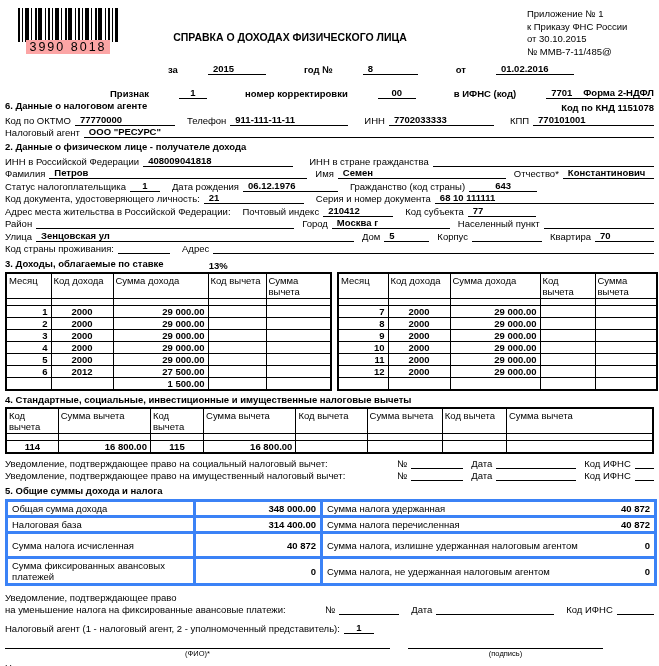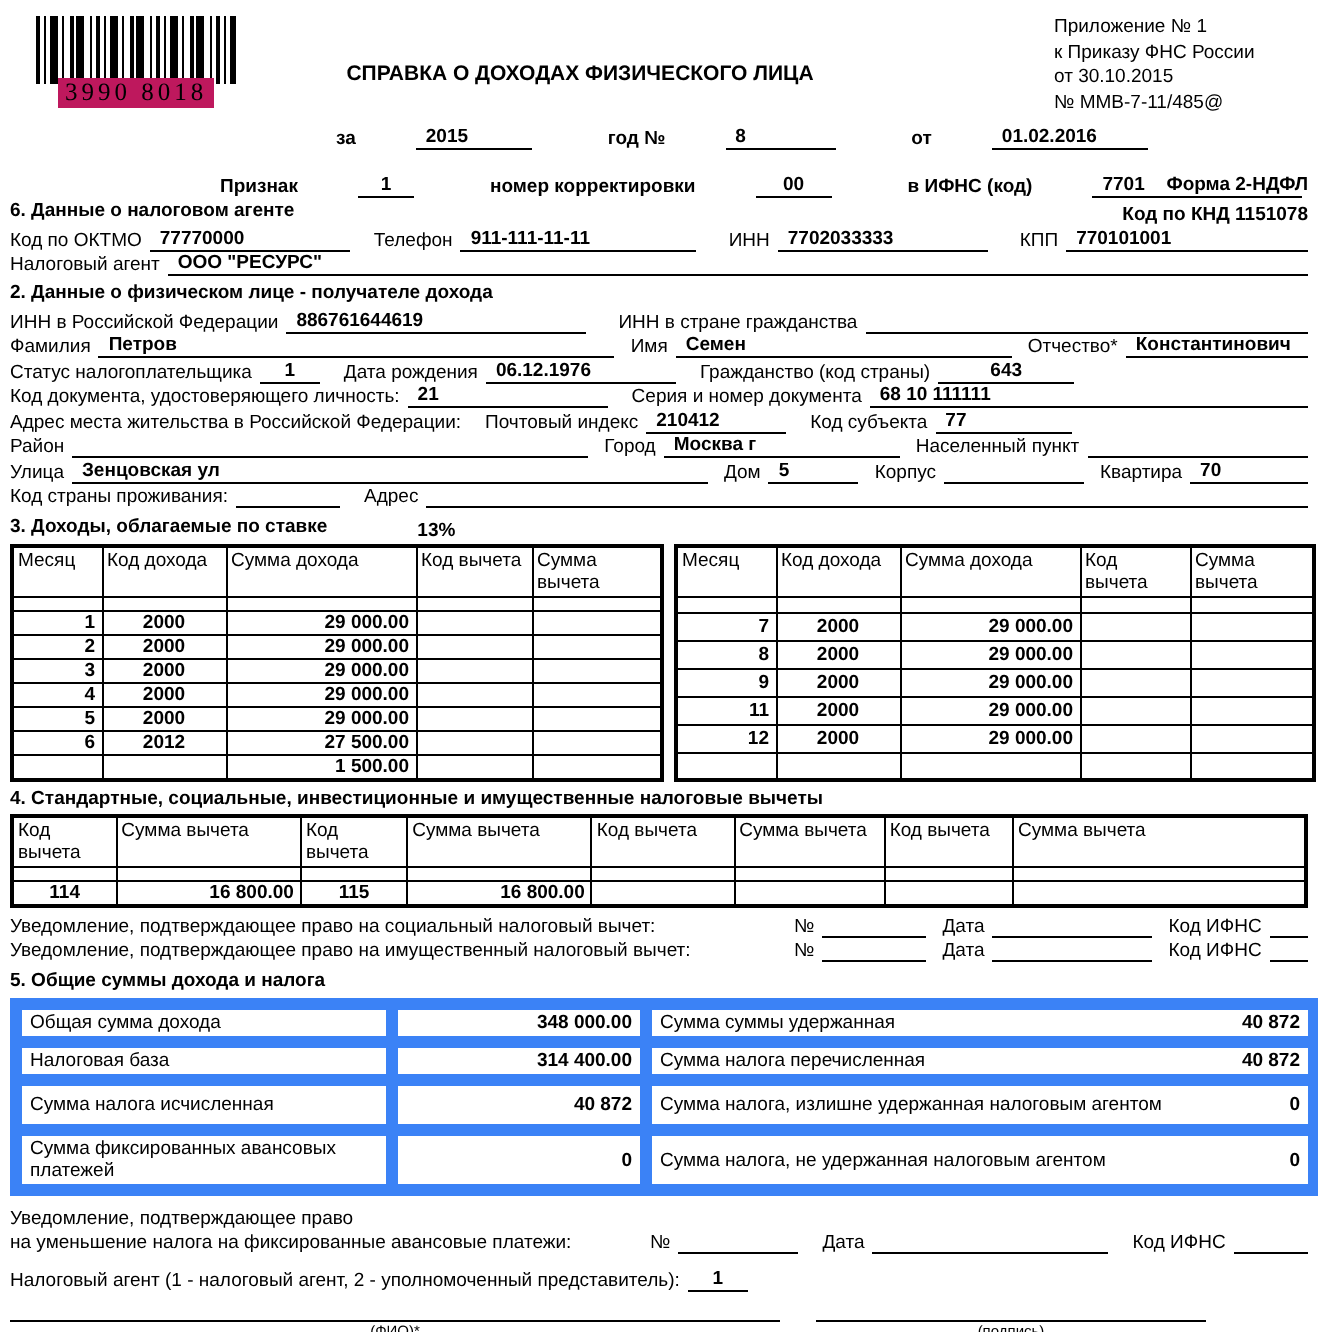--- a/index.html
+++ b/index.html
@@ -8,22 +8,22 @@
   .page { position: relative; padding: 4px 5px 0 5px; width: 659px; height: 666px; }
 
   
   .hdr { position: relative; height: 96px; }
   .barcode { position: absolute; left: 13px; top: 4px; width: 100px; text-align: center; }
   .bars { height: 34px; background: repeating-linear-gradient(90deg,
       #000 0 2px, #fff 2px 4px, #000 4px 5px, #fff 5px 7px,
       #000 7px 11px, #fff 11px 13px, #000 13px 14px, #fff 14px 17px,
       #000 17px 19px, #fff 19px 20px, #000 20px 24px, #fff 24px 27px,
       #000 27px 28px, #fff 28px 30px); }
-  .bc-digits { display: inline-block; margin-top: -7px; padding: 0 3px; background: #be185d;
-      font-family: Liberation Serif, serif; font-size: 12.5px; letter-spacing: 2px; }
+  .bc-digits { display: inline-block; margin-top: -7px; padding: 0 3px; background: #fca5a5;
+      font-family: Liberation Sans, sans-serif; font-size: 12.5px; letter-spacing: 2px; }
   .doc-title { position: absolute; left: 140px; top: 27px; width: 290px; text-align: center;
       font-weight: bold; font-size: 10.5px; }
   .appendix { position: absolute; left: 522px; top: 4px; line-height: 12.5px; }
   .line-za { position: absolute; left: 163px; top: 59px; }
   .line-priznak { position: absolute; left: 105px; top: 83px; }
   .forma { position: absolute; right: 0; top: 83px; font-weight: bold; margin-left: 20px; }
 
   
   .frow { display: flex; align-items: flex-end; height: 12.5px; white-space: nowrap; line-height: 11px; }
   .hflex { display: flex; align-items: flex-end; white-space: nowrap; line-height: 11px; font-weight: bold; gap: 26px; }
@@ -47,21 +47,21 @@
   .t3 td, .t4 td { border: 1px solid #000; height: 12px; padding: 0 3px; font-weight: bold; }
   .t3 tr.sp td, .t4 tr.sp td { height: 7px; }
   .t3 td:nth-child(1) { text-align: right; }
   .t3 td:nth-child(2) { text-align: center; }
   .t3 td:nth-child(3) { text-align: right; }
   .t4 td:nth-child(odd) { text-align: center; }
   .t4 td:nth-child(even) { text-align: right; }
   .tables3 { display: flex; gap: 5px; margin-top: 1px; }
 
   .t5 { width: 649px; margin-top: 1px; }
-  .t5 td { border: 6px solid #3b82f6; padding: 1px 4px; vertical-align: middle; }
+  .t5 td { border: 3px solid #3b82f6; padding: 1px 4px; vertical-align: middle; }
   .t5 .lv { text-align: right; font-weight: bold; }
   .t5 .r1 td { height: 14px; }
   .t5 .r2 td { height: 25px; }
   .t5 .wrap { white-space: normal; line-height: 11px; }
   .rcell { display: flex; align-items: center; }
   .rlbl { white-space: normal; line-height: 11px; width: 252px; }
   .rval { margin-left: auto; font-weight: bold; }
 
   .n4lbl { width: 392px; }
   .f2lbl { width: 320px; }
@@ -129,21 +129,21 @@
     <span class="uv fill">770101001</span>
   </div>
   <div class="frow">
     <span class="lbl">Налоговый агент</span>
     <span class="uv fill">ООО "РЕСУРС"</span>
   </div>
 
   <div class="sec-head mt3">2. Данные о физическом лице - получателе дохода</div>
   <div class="frow">
     <span class="lbl">ИНН в Российской Федерации</span>
-    <span class="uv" style="width:150px">886761644619</span>
+    <span class="uv" style="width:150px">408009041818</span>
     <span class="lbl g16">ИНН в стране гражданства</span>
     <span class="ul fill"></span>
   </div>
   <div class="frow">
     <span class="lbl">Фамилия</span>
     <span class="uv" style="width:258px">Петров</span>
     <span class="lbl g8">Имя</span>
     <span class="uv" style="width:168px">Семен</span>
     <span class="lbl g8">Отчество*</span>
     <span class="uv fill">Константинович</span>
@@ -309,20 +309,27 @@
           </tr>
           <tr>
             <td>8</td>
             <td>2000</td>
             <td>29 000.00</td>
             <td></td>
             <td></td>
           </tr>
           <tr>
             <td>9</td>
+            <td>2000</td>
+            <td>29 000.00</td>
+            <td></td>
+            <td></td>
+          </tr>
+          <tr>
+            <td>10</td>
             <td>2000</td>
             <td>29 000.00</td>
             <td></td>
             <td></td>
           </tr>
           <tr>
             <td>11</td>
             <td>2000</td>
             <td>29 000.00</td>
             <td></td>
@@ -418,21 +425,21 @@
         <col style="width:188px">
         <col style="width:127px">
         <col style="width:334px">
       </colgroup>
     <tbody>
       <tr class="r1">
         <td>Общая сумма дохода</td>
         <td class="lv">348 000.00</td>
         <td>
           <div class="rcell">
-              <span class="rlbl">Сумма суммы удержанная</span>
+              <span class="rlbl">Сумма налога удержанная</span>
               <span class="rval">40 872</span>
             </div>
         </td>
       </tr>
       <tr class="r1">
         <td>Налоговая база</td>
         <td class="lv">314 400.00</td>
         <td>
           <div class="rcell">
               <span class="rlbl">Сумма налога перечисленная</span>

